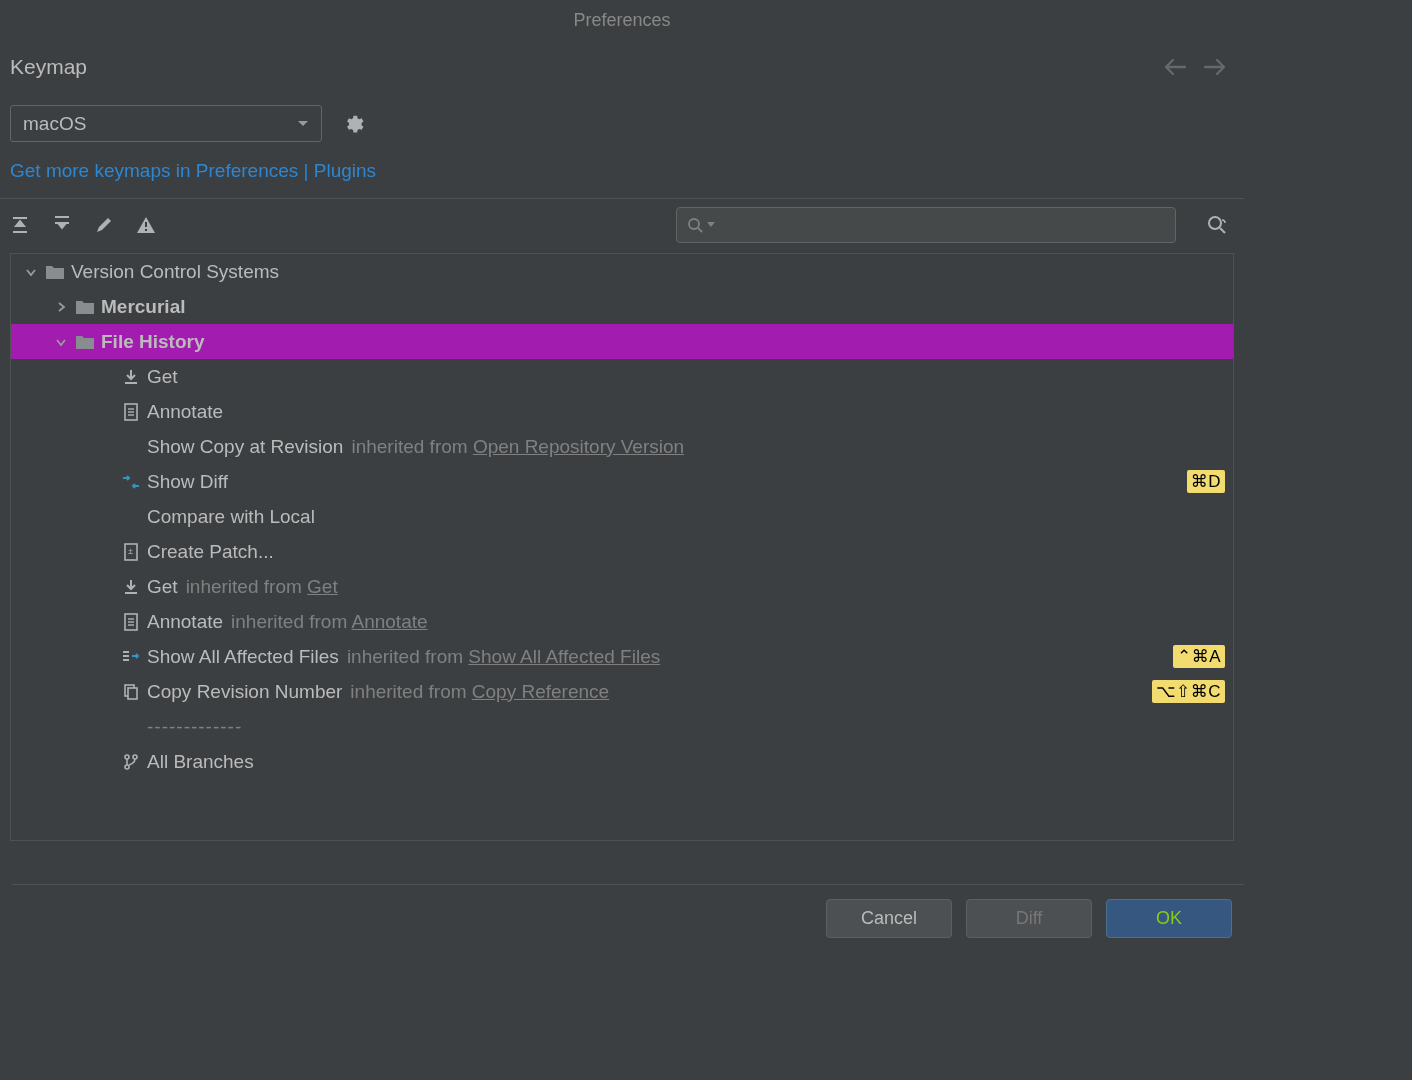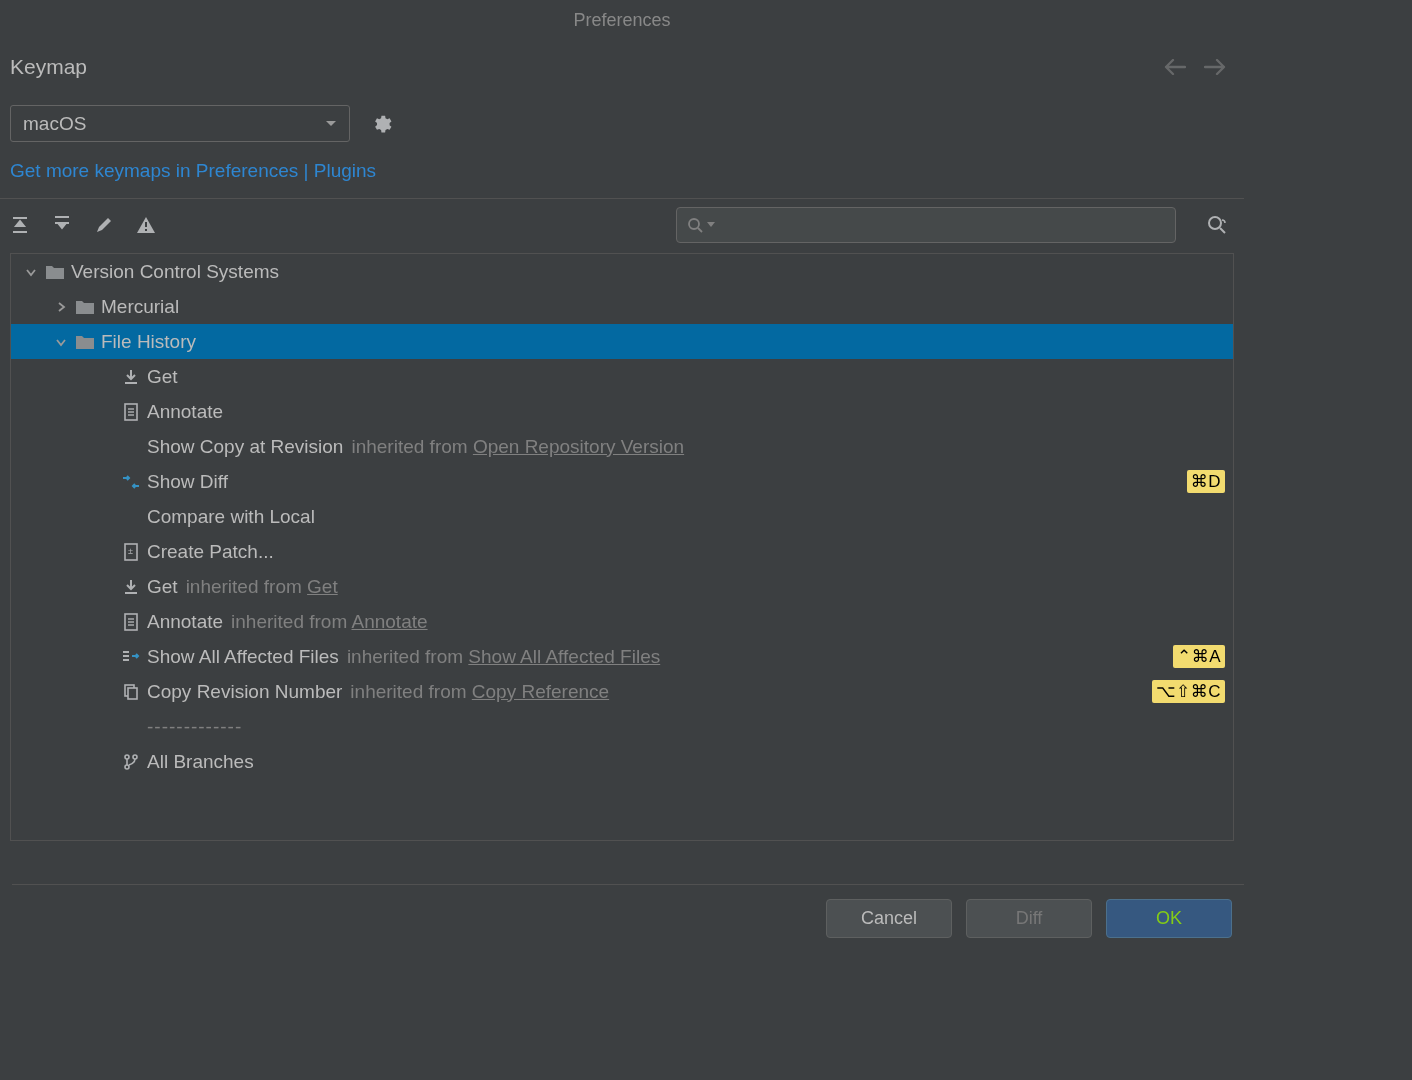--- a/index.html
+++ b/index.html
@@ -37,21 +37,21 @@
   .nav-arrow { opacity: 0.45; }
   .row-controls {
     display: flex;
     align-items: center;
     gap: 20px;
     padding: 18px 10px 0 10px;
   }
   .keymap-select {
     border: 1px solid #646464;
     border-radius: 3px;
-    width: 340px;
+    width: 312px;
     height: 37px;
     display: flex;
     align-items: center;
     justify-content: space-between;
     padding: 0 12px;
     color: #bbbbbb;
     font-size: 19px;
   }
   .gear-icon { display:flex; align-items:center; }
   .promo {
@@ -106,23 +106,23 @@
   .tree-row {
     display: flex;
     align-items: center;
     height: 35px;
     font-size: 19px;
     padding-right: 8px;
     white-space: nowrap;
   }
   .tree-row .chev { width: 24px; display:flex; justify-content:center; }
   .tree-row .icon { width: 24px; display:flex; justify-content:center; margin-right: 4px; }
-  .tree-row.selected { background: #0369a1; }
+  .tree-row.selected { background: #a21caf; }
   .indent-0 { padding-left: 8px; }
-  .indent-1 { padding-left: 38px; }
+  .indent-1 { padding-left: 38px; font-weight: bold; }
   .indent-2 { padding-left: 108px; }
   .tree-label { color: #bbbbbb; }
   .inherit-text { color: #808080; margin-left: 8px; }
   .inherit-link { color: #808080; text-decoration: underline; }
   .shortcut-badge {
     margin-left: auto;
     background: #f2db6f;
     color: #000000;
     font-size: 17px;
     padding: 1px 4px;

